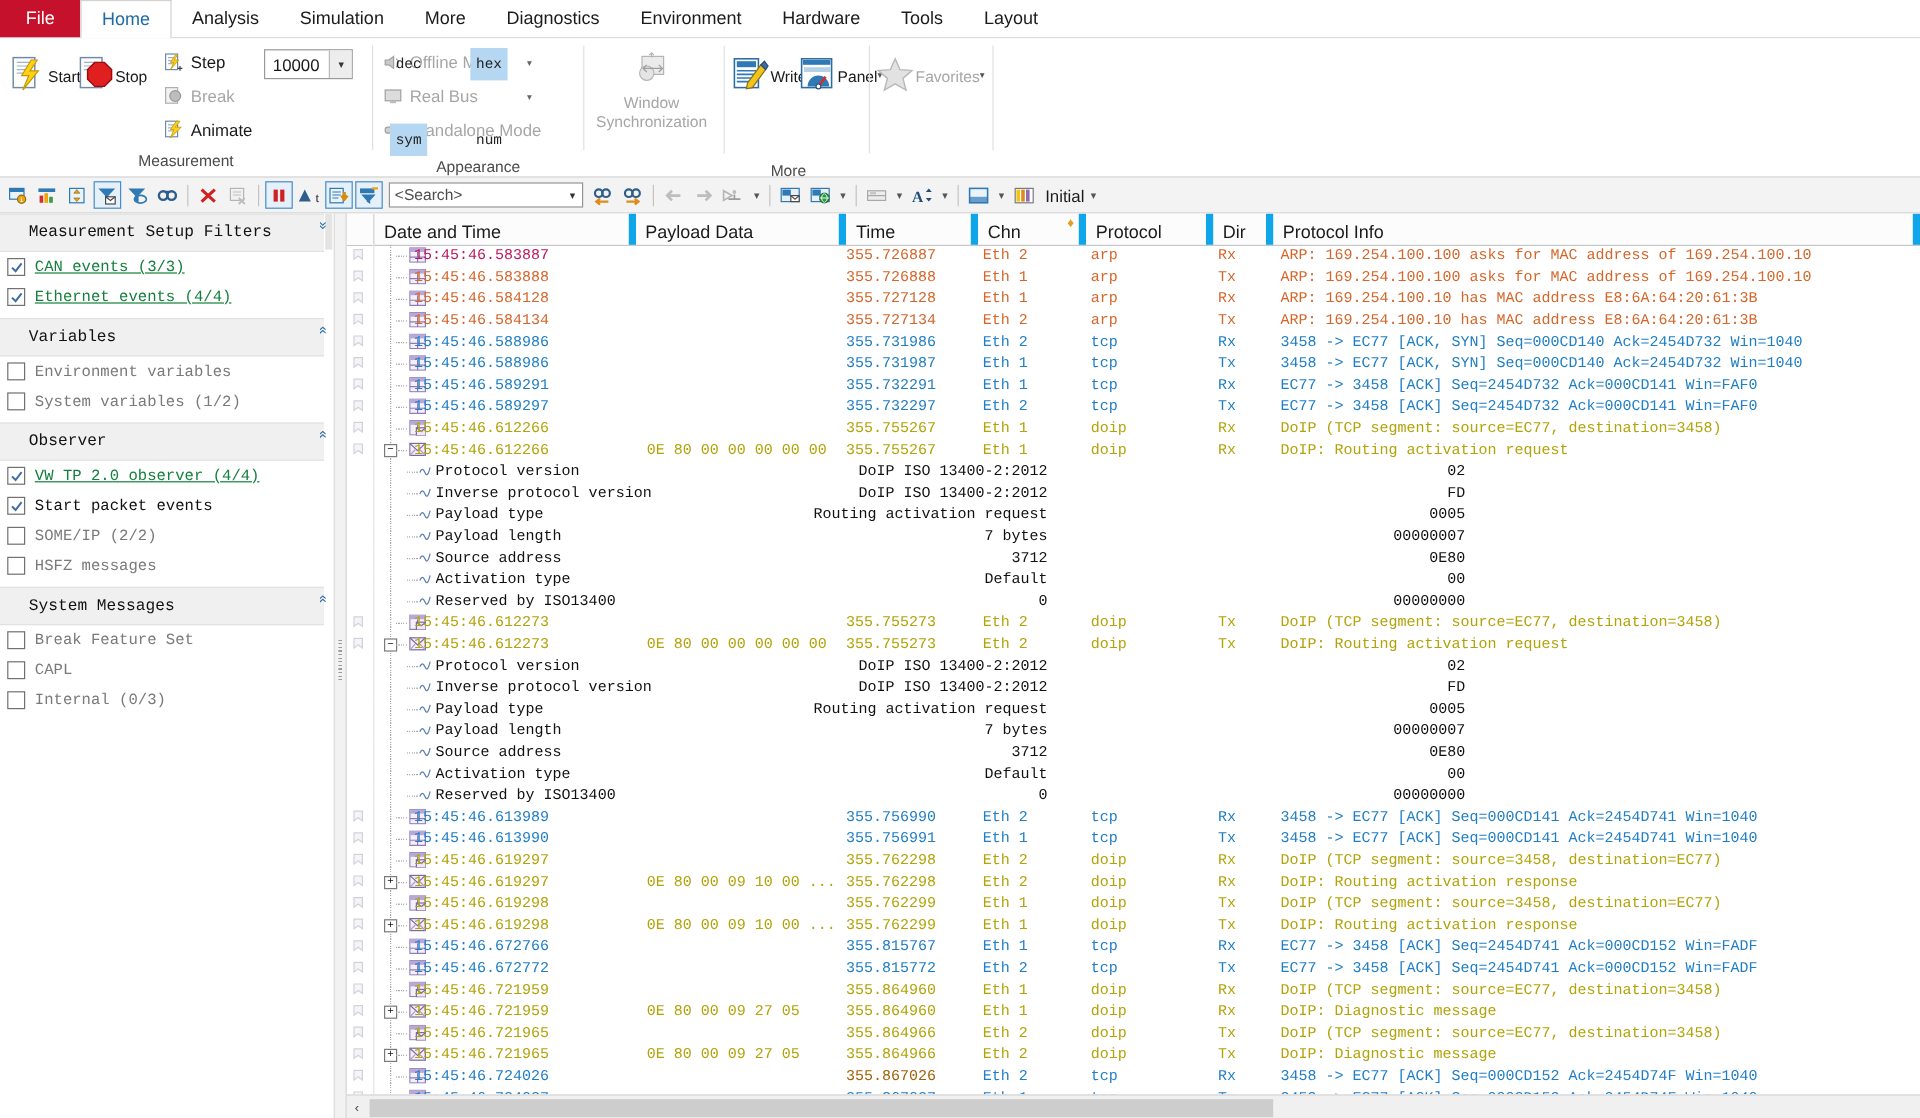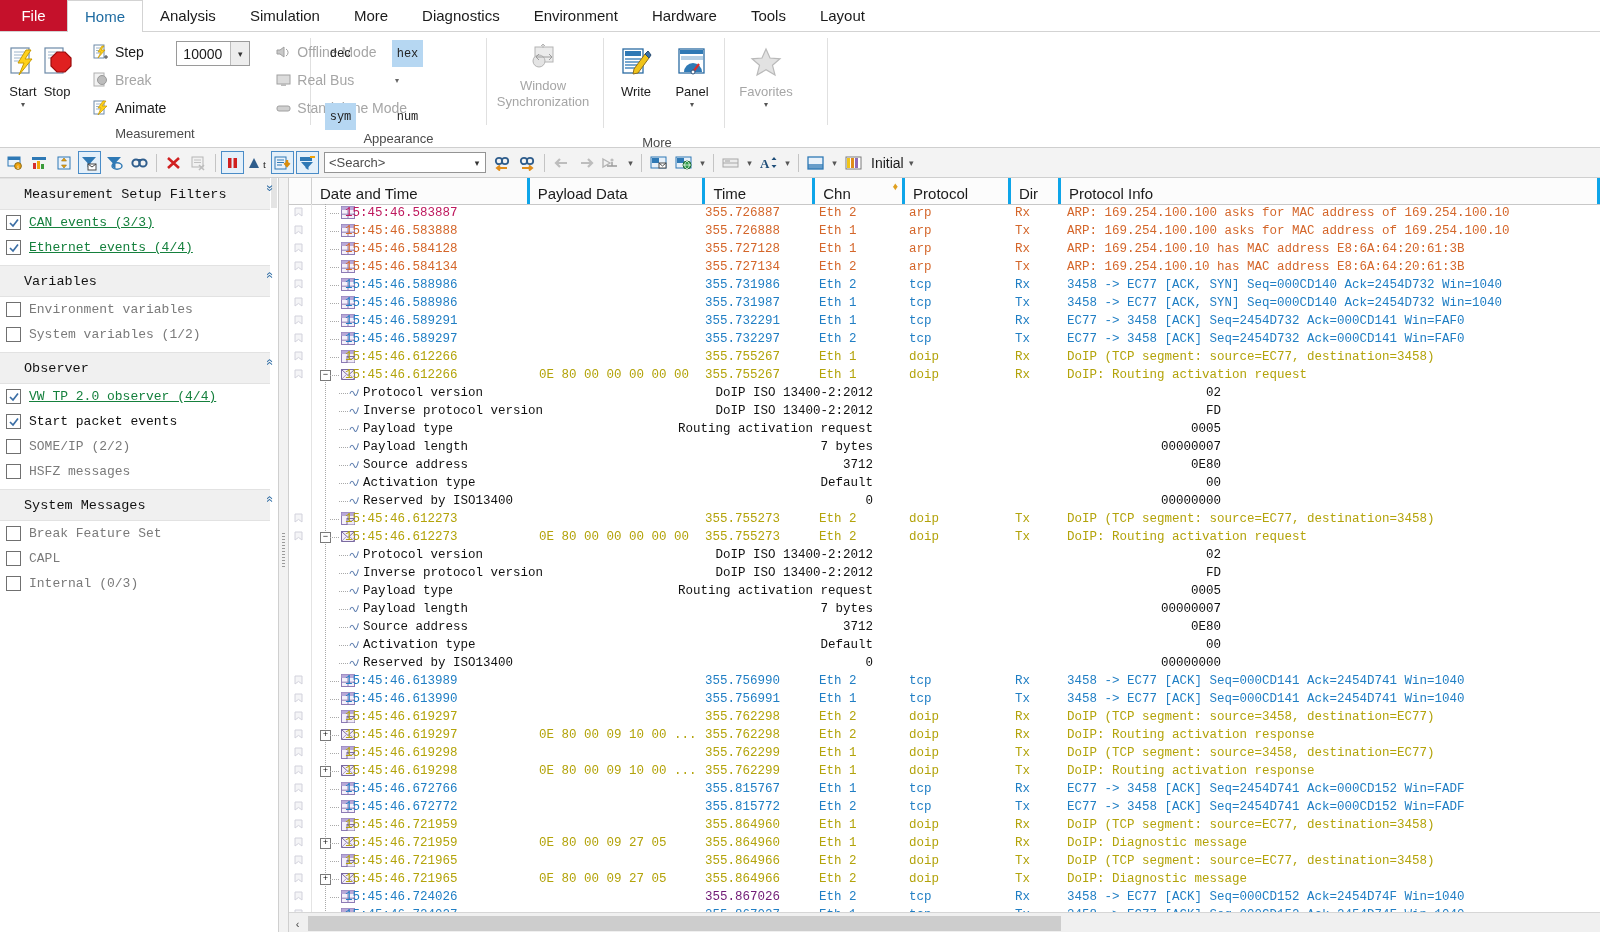--- a/index.html
+++ b/index.html
@@ -21,21 +21,21 @@
     margin-bottom:-1px;padding-bottom:1px;}
 
   
   .ribbon{height:115px;background:#fff;border-bottom:1px solid #cfcfcf;display:flex;
     position:relative;}
   .rgroup{position:relative;display:flex;flex-direction:column;height:115px;}
   .rgroup .gbody{flex:1;display:flex;align-items:flex-start;padding-top:6px;}
   .rgroup .glabel{height:22px;line-height:18px;text-align:center;font-size:13px;color:#4b4b4b;}
   .gsep{width:1px;background:#e0e0e0;margin:6px 0 22px 0;}
 
-  .bigbtn{width:56px;display:flex;flex-direction:column;align-items:center;
+  .bigbtn{width:56px;display:flex;flex-direction:row;align-items:center;
     padding-top:4px;font-size:13px;color:#1b1b1b;}
   .bigbtn .ic{height:40px;display:flex;align-items:center;justify-content:center;}
   .bigbtn .lbl{margin-top:2px;}
   .bigbtn .caret{font-size:8px;line-height:8px;color:#555;margin-top:2px;}
 
   .smallrow{display:flex;align-items:center;height:28px;font-size:14px;padding-left:6px;}
   .smallrow .ic{width:22px;display:flex;align-items:center;justify-content:center;}
   .smallrow.disabled{color:#a6a6a6;}
   .smallrow .txt{margin-left:3px;white-space:nowrap;}
   .smallrow .dcaret{margin-left:auto;font-size:8px;color:#666;padding:0 8px;}
@@ -86,21 +86,21 @@
 
   .splitter{width:9px;background:#f2f2f2;border-right:1px solid #cfcfcf;position:relative;}
   .splitter .grip{position:absolute;left:3px;top:355px;width:3px;height:36px;
     background:repeating-linear-gradient(to bottom,#9a9a9a 0 1px,transparent 1px 3px);}
 
   
   .trace{flex:1;position:relative;overflow:hidden;background:#fff;}
   .thead{height:26px;background:#fcfcfc;border-bottom:1px solid #c8c8c8;display:flex;
     align-items:flex-end;}
   .gut{width:22px;height:26px;border-right:1px solid #d0d0d0;position:relative;background:#fcfcfc;}
-  .th{font-size:15px;color:#1b1b1b;padding-bottom:2px;border-right:3px solid #0ea5e9;
+  .th{font-size:15px;color:#1b1b1b;padding-bottom:2px;border-right:6px solid #0ea5e9;
     box-sizing:border-box;padding-left:8px;height:26px;display:flex;align-items:flex-end;
     position:relative;}
   .th .bulb{position:absolute;right:4px;top:2px;font-size:11px;color:#e0a020;}
 
   .tbody{position:absolute;top:26px;left:0;right:0;bottom:22px;overflow:hidden;
     font-family:"Liberation Mono",monospace;font-size:12.5px;}
   .trow{height:18px;display:flex;align-items:center;white-space:nowrap;position:relative;}
   .cell{position:absolute;top:0;height:18px;display:flex;align-items:center;overflow:hidden;}
   .cell.r{justify-content:flex-end;}
   .gutcol{position:absolute;left:0;top:0;width:22px;height:18px;border-right:1px solid #e4e4e4;}
@@ -1352,21 +1352,21 @@
             <div class="vline" style="left: 36px; top: 0px; height: 18px;"></div>
             <div class="treeline" style="left: 41px; width: 10px;"></div>
             <div class="rowicon" style="left: 52px;"><svg viewBox="0 0 14 13">
                 <rect x="0.5" y="0.5" width="13" height="12" fill="#f4f0fa" stroke="#8d7bb5"></rect>
                 <rect x="0.5" y="0.5" width="13" height="3.5" fill="#b8a8d8"></rect>
                 <line x1="7" y1="4" x2="7" y2="12.5" stroke="#8d7bb5"></line>
                 <line x1="0.5" y1="8.2" x2="13.5" y2="8.2" stroke="#8d7bb5"></line>
               </svg></div>
             <div class="cell" style="left: 56px; width: 180px; color: rgb(31, 126, 196);">15:45:46.724026</div>
             <div class="cell" style="left: 250px; width: 162px; color: rgb(31, 126, 196);"></div>
-            <div class="cell" style="left: 416px; width: 106px; color: #701a75;">355.867026</div>
+            <div class="cell" style="left: 416px; width: 106px; color: #a16207;">355.867026</div>
             <div class="cell" style="left: 530px; width: 82px; color: rgb(31, 126, 196);">Eth 2</div>
             <div class="cell" style="left: 620px; width: 98px; color: rgb(31, 126, 196);">tcp</div>
             <div class="cell" style="left: 726px; width: 42px; color: rgb(31, 126, 196);">Rx</div>
             <div class="cell" style="left: 778px; width: 530px; color: rgb(31, 126, 196);">3458 -&gt; EC77 [ACK] Seq=000CD152 Ack=2454D74F Win=1040</div>
           </div>
           <div class="trow">
             <div class="gutcol">
               <span class="bmk"><svg viewBox="0 0 11 11">
                   <path d="M2 1 h7 v8 l-3.5 -2.6 L2 9 z" fill="#e9e9ef" stroke="#9b9bb0"></path>
                 </svg></span>

